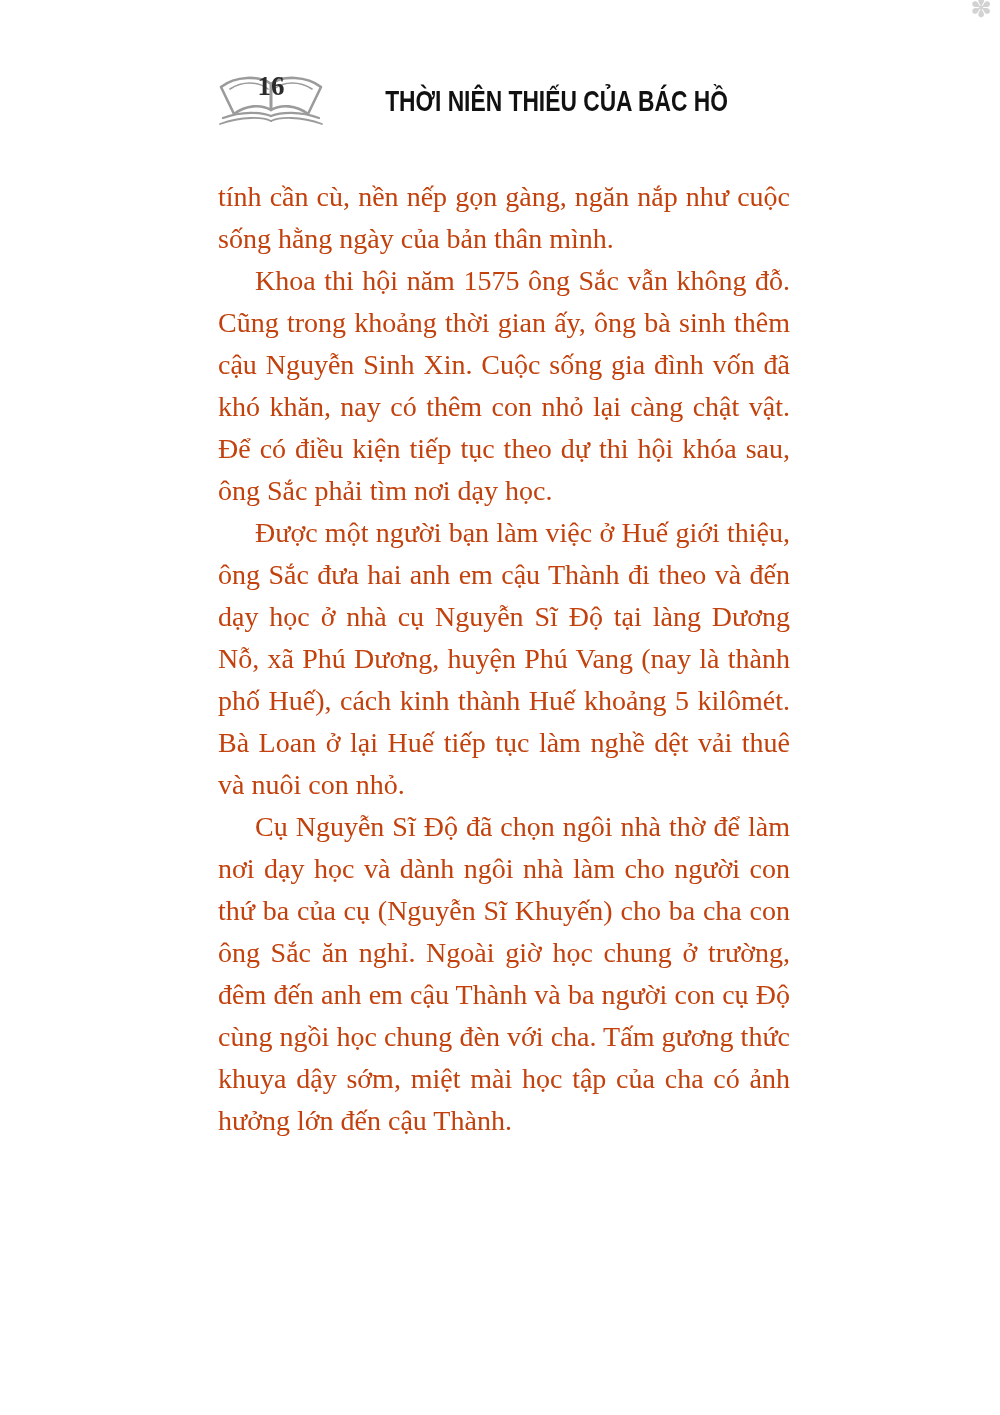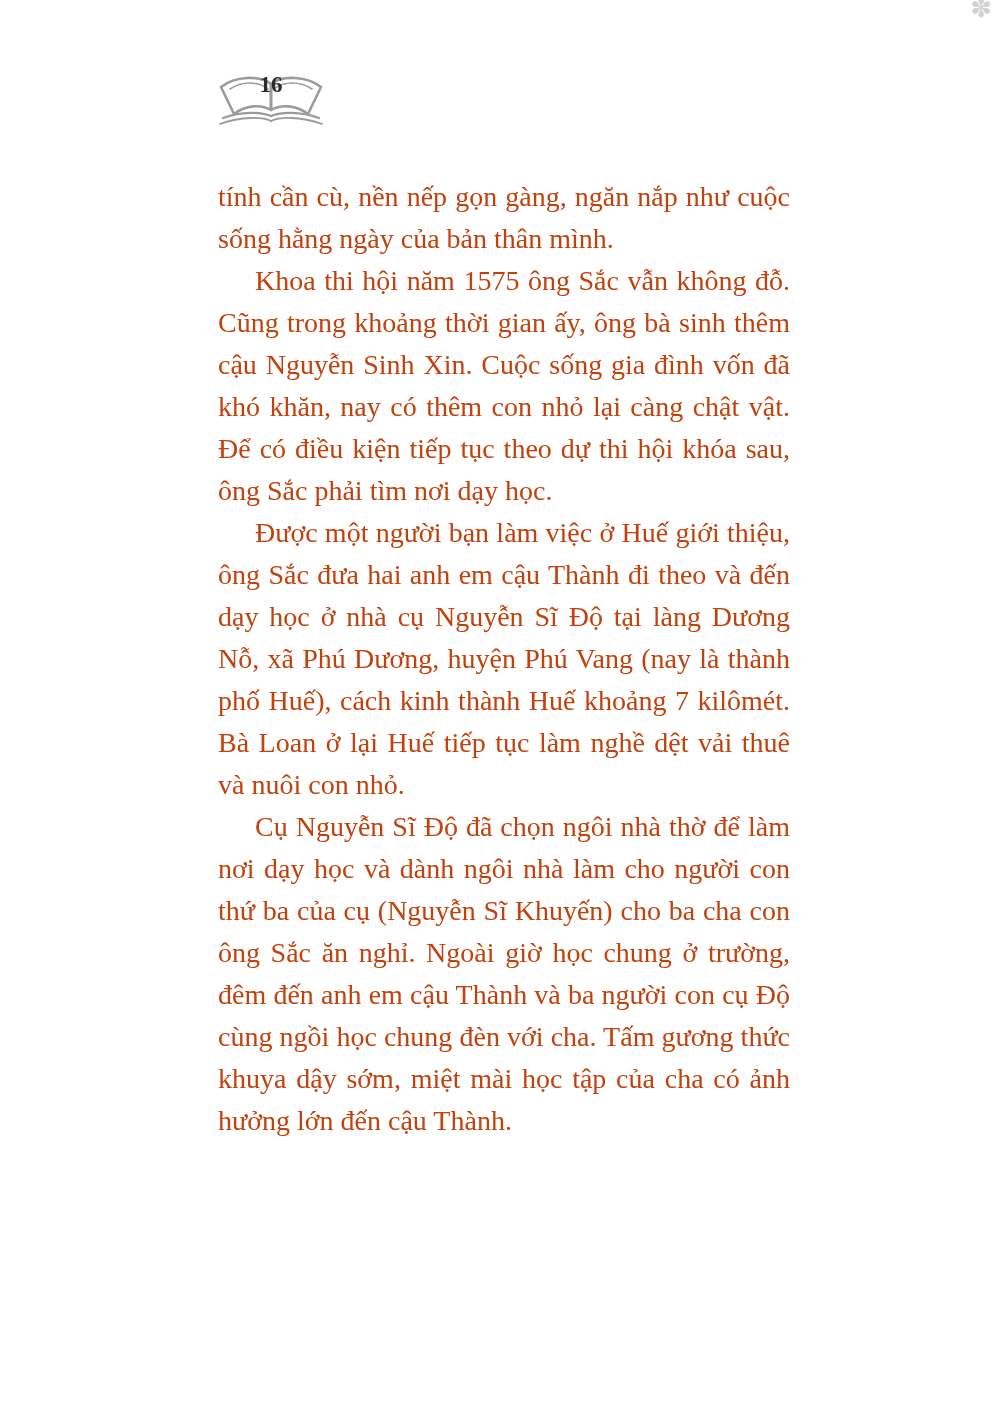--- a/index.html
+++ b/index.html
@@ -47,21 +47,21 @@
     width: 106px;
     height: 58px;
   }
   .page-num {
     position: absolute;
     left: 50%;
     top: 1px;
     transform: translateX(-50%);
     font-family: "Liberation Serif", serif;
     font-weight: 700;
-    font-size: 23px;
+    font-size: 27px;
     line-height: 1;
     color: #2b2b2b;
   }
   .running-title {
     margin: 0 0 0 106px;
     height: 58px;
     display: flex;
     align-items: center;
     justify-content: center;
     font-family: "Liberation Sans", sans-serif;
@@ -114,22 +114,25 @@
           <path d="M56 17 C66 9 82 9 94 17" stroke-width="1.6"></path>
 
           <path d="M5 46 C24 39 43 40 53 44" stroke-width="2.2"></path>
           <path d="M101 46 C82 39 63 40 53 44" stroke-width="2.2"></path>
           <path d="M2 52 C24 44 45 45 53 49" stroke-width="1.8"></path>
           <path d="M104 52 C82 44 61 45 53 49" stroke-width="1.8"></path>
         </g>
       </svg>
       <span class="page-num">16</span>
     </div>
+    <h1 class="running-title">
+      <span class="condensed">THỜI NIÊN THIẾU CỦA BÁC HỒ</span>
+    </h1>
   </header>
 
   <main class="body-text">
     <p class="para no-indent">tính cần cù, nền nếp gọn gàng, ngăn nắp như cuộc sống hằng ngày của bản thân mình.</p>
     <p class="para">Khoa thi hội năm 1575 ông Sắc vẫn không đỗ. Cũng trong khoảng thời gian ấy, ông bà sinh thêm cậu Nguyễn Sinh Xin. Cuộc sống gia đình vốn đã khó khăn, nay có thêm con nhỏ lại càng chật vật. Để có điều kiện tiếp tục theo dự thi hội khóa sau, ông Sắc phải tìm nơi dạy học.</p>
-    <p class="para">Được một người bạn làm việc ở Huế giới thiệu, ông Sắc đưa hai anh em cậu Thành đi theo và đến dạy học ở nhà cụ Nguyễn Sĩ Độ tại làng Dương Nỗ, xã Phú Dương, huyện Phú Vang (nay là thành phố Huế), cách kinh thành Huế khoảng 7 kilômét. Bà Loan ở lại Huế tiếp tục làm nghề dệt vải thuê và nuôi con nhỏ.</p>
+    <p class="para">Được một người bạn làm việc ở Huế giới thiệu, ông Sắc đưa hai anh em cậu Thành đi theo và đến dạy học ở nhà cụ Nguyễn Sĩ Độ tại làng Dương Nỗ, xã Phú Dương, huyện Phú Vang (nay là thành phố Huế), cách kinh thành Huế khoảng 5 kilômét. Bà Loan ở lại Huế tiếp tục làm nghề dệt vải thuê và nuôi con nhỏ.</p>
     <p class="para">Cụ Nguyễn Sĩ Độ đã chọn ngôi nhà thờ để làm nơi dạy học và dành ngôi nhà làm cho người con thứ ba của cụ (Nguyễn Sĩ Khuyến) cho ba cha con ông Sắc ăn nghỉ. Ngoài giờ học chung ở trường, đêm đến anh em cậu Thành và ba người con cụ Độ cùng ngồi học chung đèn với cha. Tấm gương thức khuya dậy sớm, miệt mài học tập của cha có ảnh hưởng lớn đến cậu Thành.</p>
   </main>
 
 </div>
 
 </body></html>

